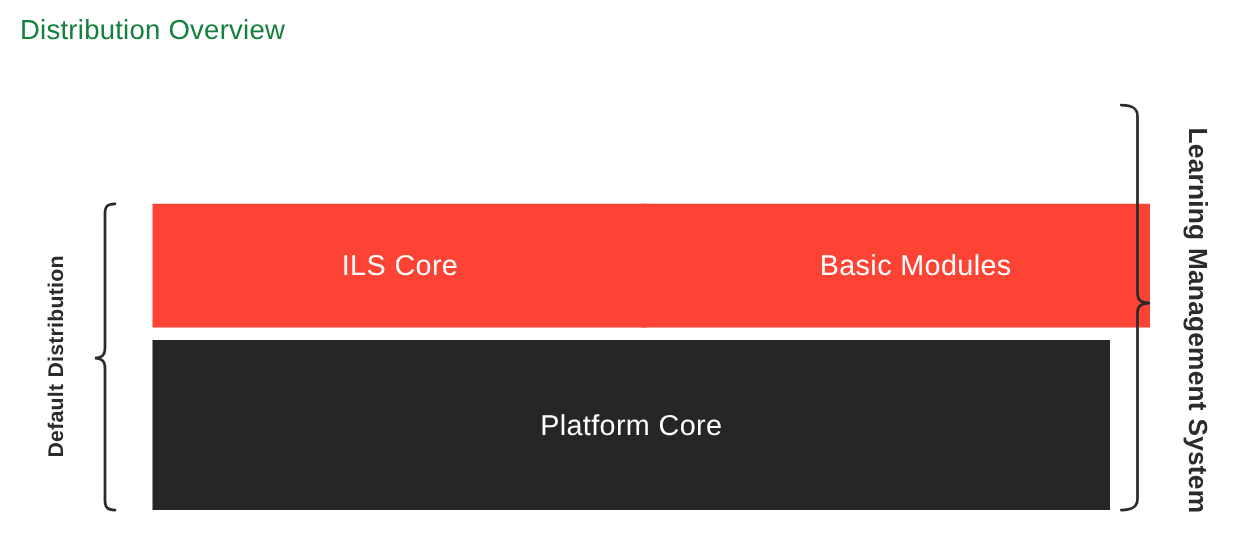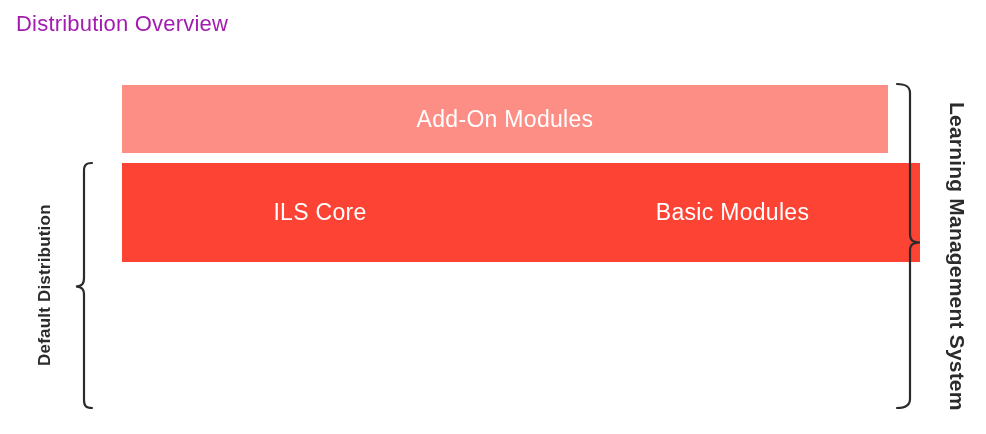--- a/index.html
+++ b/index.html
@@ -14,21 +14,21 @@
     height: 434px;
     background: #ffffff;
     overflow: hidden;
   }
   .page-title {
     position: absolute;
     left: 16px;
     top: 11px;
     font-size: 22px;
     font-weight: 400;
-    color: #a21caf;
+    color: #15803d;
     letter-spacing: 0.2px;
     white-space: nowrap;
   }
   .box {
     position: absolute;
     display: flex;
     align-items: center;
     justify-content: center;
     color: #ffffff;
     font-size: 23px;
@@ -76,32 +76,32 @@
     letter-spacing: 0.2px;
   }
 </style>
 </head>
 <body>
 
 <div class="stage">
 
   <div class="page-title">Distribution Overview</div>
 
-  <div class="box box-addon" style="background: rgb(252, 142, 133);">
-    <span>Add-On Modules</span>
-  </div>
 
   <div class="box box-ils" style="background: rgb(252, 67, 52);">
     <span>ILS Core</span>
   </div>
 
   <div class="box box-basic" style="background: rgb(252, 67, 52); padding-left: 32px;">
     <span>Basic Modules</span>
   </div>
 
+  <div class="box box-platform" style="background: rgb(38, 38, 38);">
+    <span>Platform Core</span>
+  </div>
 
   <svg class="bracket bracket-left" width="34" height="258" viewBox="0 0 34 258">
     <path d="M24 5 C18 5 16 7 16 13 L16 120 C16 126 14 128 8 128.5 C14 129 16 131 16 137 L16 242 C16 248 18 250 24 250" fill="none" stroke="#2b2b2b" stroke-width="2.2" stroke-linecap="round"></path>
   </svg>
 
   <svg class="bracket bracket-right" width="38" height="338" viewBox="0 0 38 338">
     <path d="M6 6 C14 6 19 8 19 15 L19 156 C19 162 21 164 29 164.5 C21 165 19 167 19 173 L19 321 C19 328 14 330 6 330" fill="none" stroke="#2b2b2b" stroke-width="2.2" stroke-linecap="round"></path>
   </svg>
 
   <div class="side-label side-label-left">Default Distribution</div>

